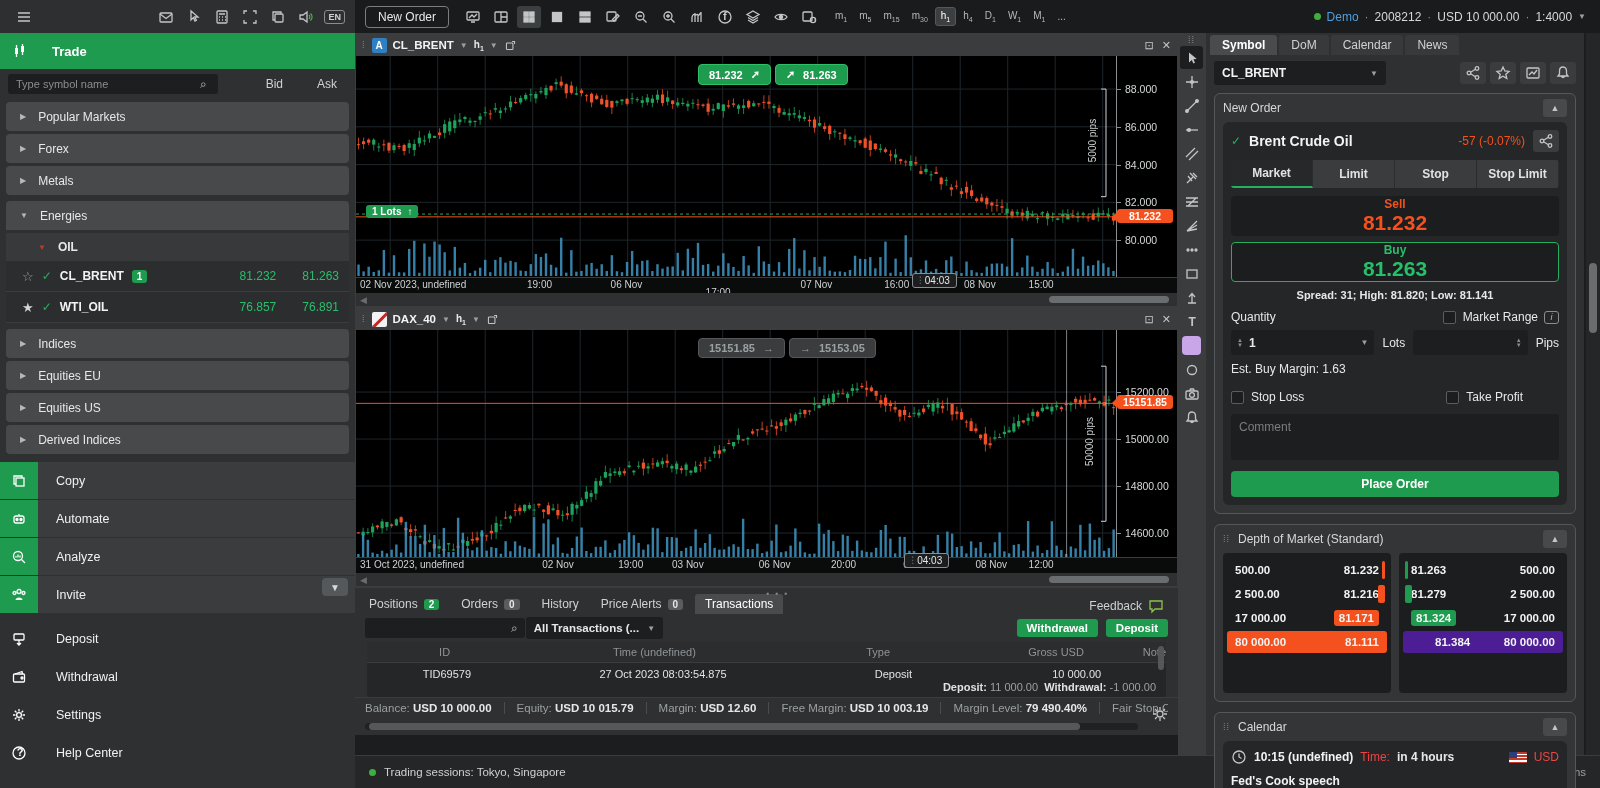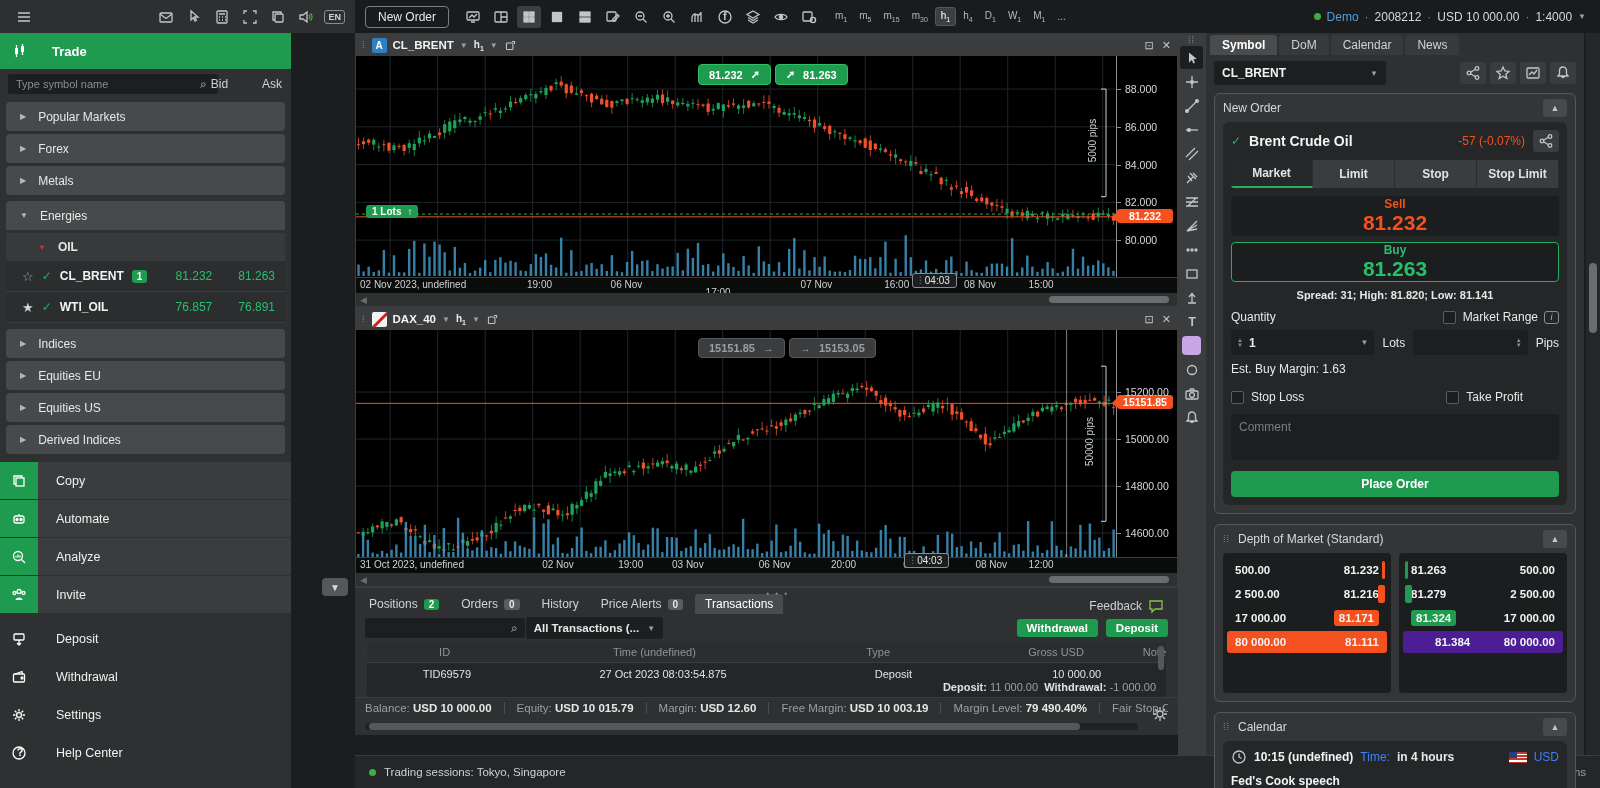--- a/index.html
+++ b/index.html
@@ -14,21 +14,21 @@
   #tb-icon-group { margin-left:auto; display:flex; align-items:center; }
   .neworder-btn { margin:0 10px; border:1px solid #7a7e80; border-radius:4px; padding:3px 12px; font-size:12px; color:#e6e8e8; background:transparent; }
   .tf-chip { font-size:10px; color:#b5b9bb; padding:2px 5px; border-radius:3px; margin:0 1px; white-space:nowrap;}
   .tf-chip sub { font-size:7px; }
   .tf-chip.active { background:#3c3f41; color:#fff; border:1px solid #55585a;}
   #account-info { margin-left:auto; display:flex; align-items:center; gap:6px; margin-right:14px; font-size:12px; color:#d6d9da; white-space:nowrap;}
   .dot-green { width:7px; height:7px; border-radius:50%; background:#3fae3f; display:inline-block;}
   #acct-type { color:#4f9fe0; }
   .sep-dot::before { content:"·"; color:#8a8e90; }
   
-  #sidebar { position:absolute; top:33px; left:0; width:291px; height:755px; background:#2e3031; display:flex; flex-direction:column; }
+  #sidebar { position:absolute; top:33px; left:0; width:355px; height:755px; background:#2e3031; display:flex; flex-direction:column; }
   #trade-head { height:36px; background:#1f9b50; display:flex; align-items:center; padding-left:12px; gap:24px; font-weight:bold; color:#fff; font-size:13px;}
   #side-tabs { display:flex; height:25px; }
   .side-tab { flex:1; display:flex; align-items:center; justify-content:center; font-size:12px; color:#cfd2d3; background:#3a3c3e; border-right:1px solid #2a2c2d;}
   .side-tab.active { background:#494b4d; color:#fff; border-bottom:2px solid #27ae60;}
   #search-row { display:flex; align-items:center; height:26px; margin:2px 0 2px 0; padding:0 8px; gap:4px;}
   #symbol-search { flex:0 0 210px; height:20px; background:#1c1e1f; border:none; border-radius:3px; color:#cfd2d3; font-size:11px; padding:0 22px 0 8px;}
   #symbol-search::placeholder { color:#8a8e90; }
   .search-mag { margin-left:-22px; color:#b5b9bb; }
   .bidask { flex:1; display:flex; justify-content:flex-end; gap:34px; padding-right:10px; font-size:12px; color:#cfd2d3;}
   .group-row { height:29px; margin:3px 6px 3px 6px; background:#47494b; border-radius:4px; display:flex; align-items:center; padding-left:14px; gap:12px; color:#e6e8e8; font-size:12px;}
@@ -169,21 +169,21 @@
   .dom-vol { } .dom-price { margin-left:auto;}
   .dom-col.asks .dom-price { margin-left:0; } .dom-col.asks .dom-vol { margin-left:auto;}
   .pill { padding:2px 5px; border-radius:3px;}
   .pill.o { background:#f4511e;} .pill.g { background:#1f9b50;}
   .sliver { position:absolute; top:2px; bottom:2px; width:3px; border-radius:2px;}
   .sliver.o { right:2px; background:#f4511e;} .sliver.g { left:2px; background:#1f9b50;}
   .dom-row.full-o { background:#f4511e;} .dom-row.full-g { background:#4c1d95;padding-left:32px;}
   
   #cal-row1 { display:flex; align-items:center; gap:7px; font-size:12px;}
   #cal-time { font-weight:bold; color:#f2f3f3;}
-  .muted { color:#3b82f6;}
+  .muted { color:#ef4444;}
   #cal-event { font-weight:bold; margin-top:9px; font-size:12px; color:#f2f3f3;}
   .usflag { width:18px; height:11px; background:repeating-linear-gradient(#c0392b 0 1.6px,#fff 1.6px 3.2px); position:relative; margin-left:auto; border-radius:1px;}
   .usflag::before { content:""; position:absolute; left:0; top:0; width:8px; height:6px; background:#2c3e7a;}
   #cal-scrollhint { text-align:right; color:#6a6d6f; font-size:9px; margin-top:2px;}
   
   #win-vscroll { position:absolute; right:0; top:33px; width:14px; height:722px; background:#242627;}
   #win-vscroll .vthumb { position:absolute; left:3px; top:230px; width:8px; height:70px; border-radius:4px; background:#6a6d6f;}
   svg.icon { width:16px; height:16px; stroke:#c3c6c8; fill:none; stroke-width:1.3; }
   svg.icon text { stroke:none; fill:#c3c6c8; font-size:11px; font-weight:bold;}
   .menu-ico svg.icon { stroke:#fff;} .menu-ico svg.icon text{ fill:#fff;}

